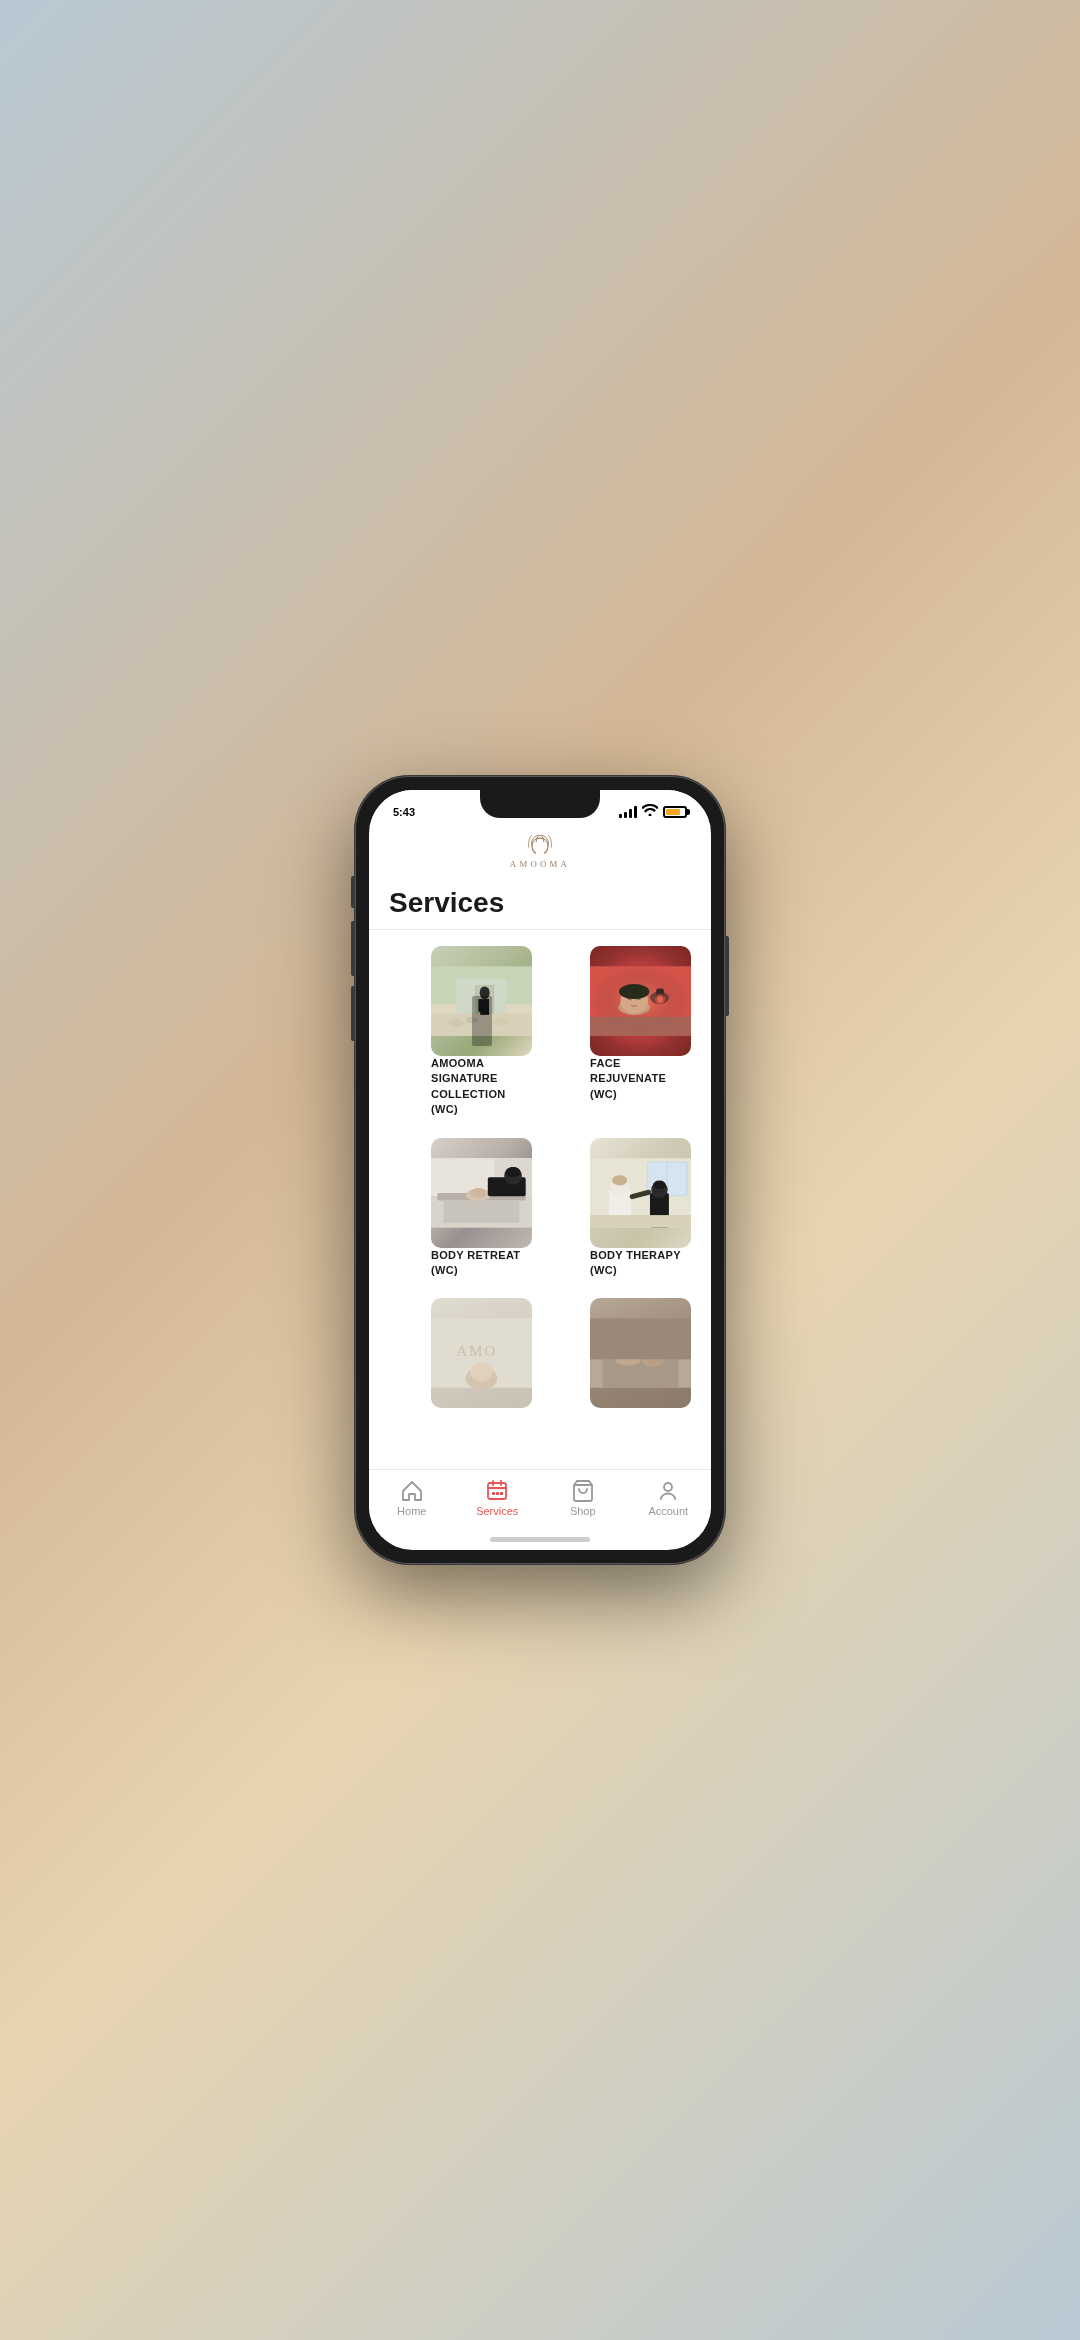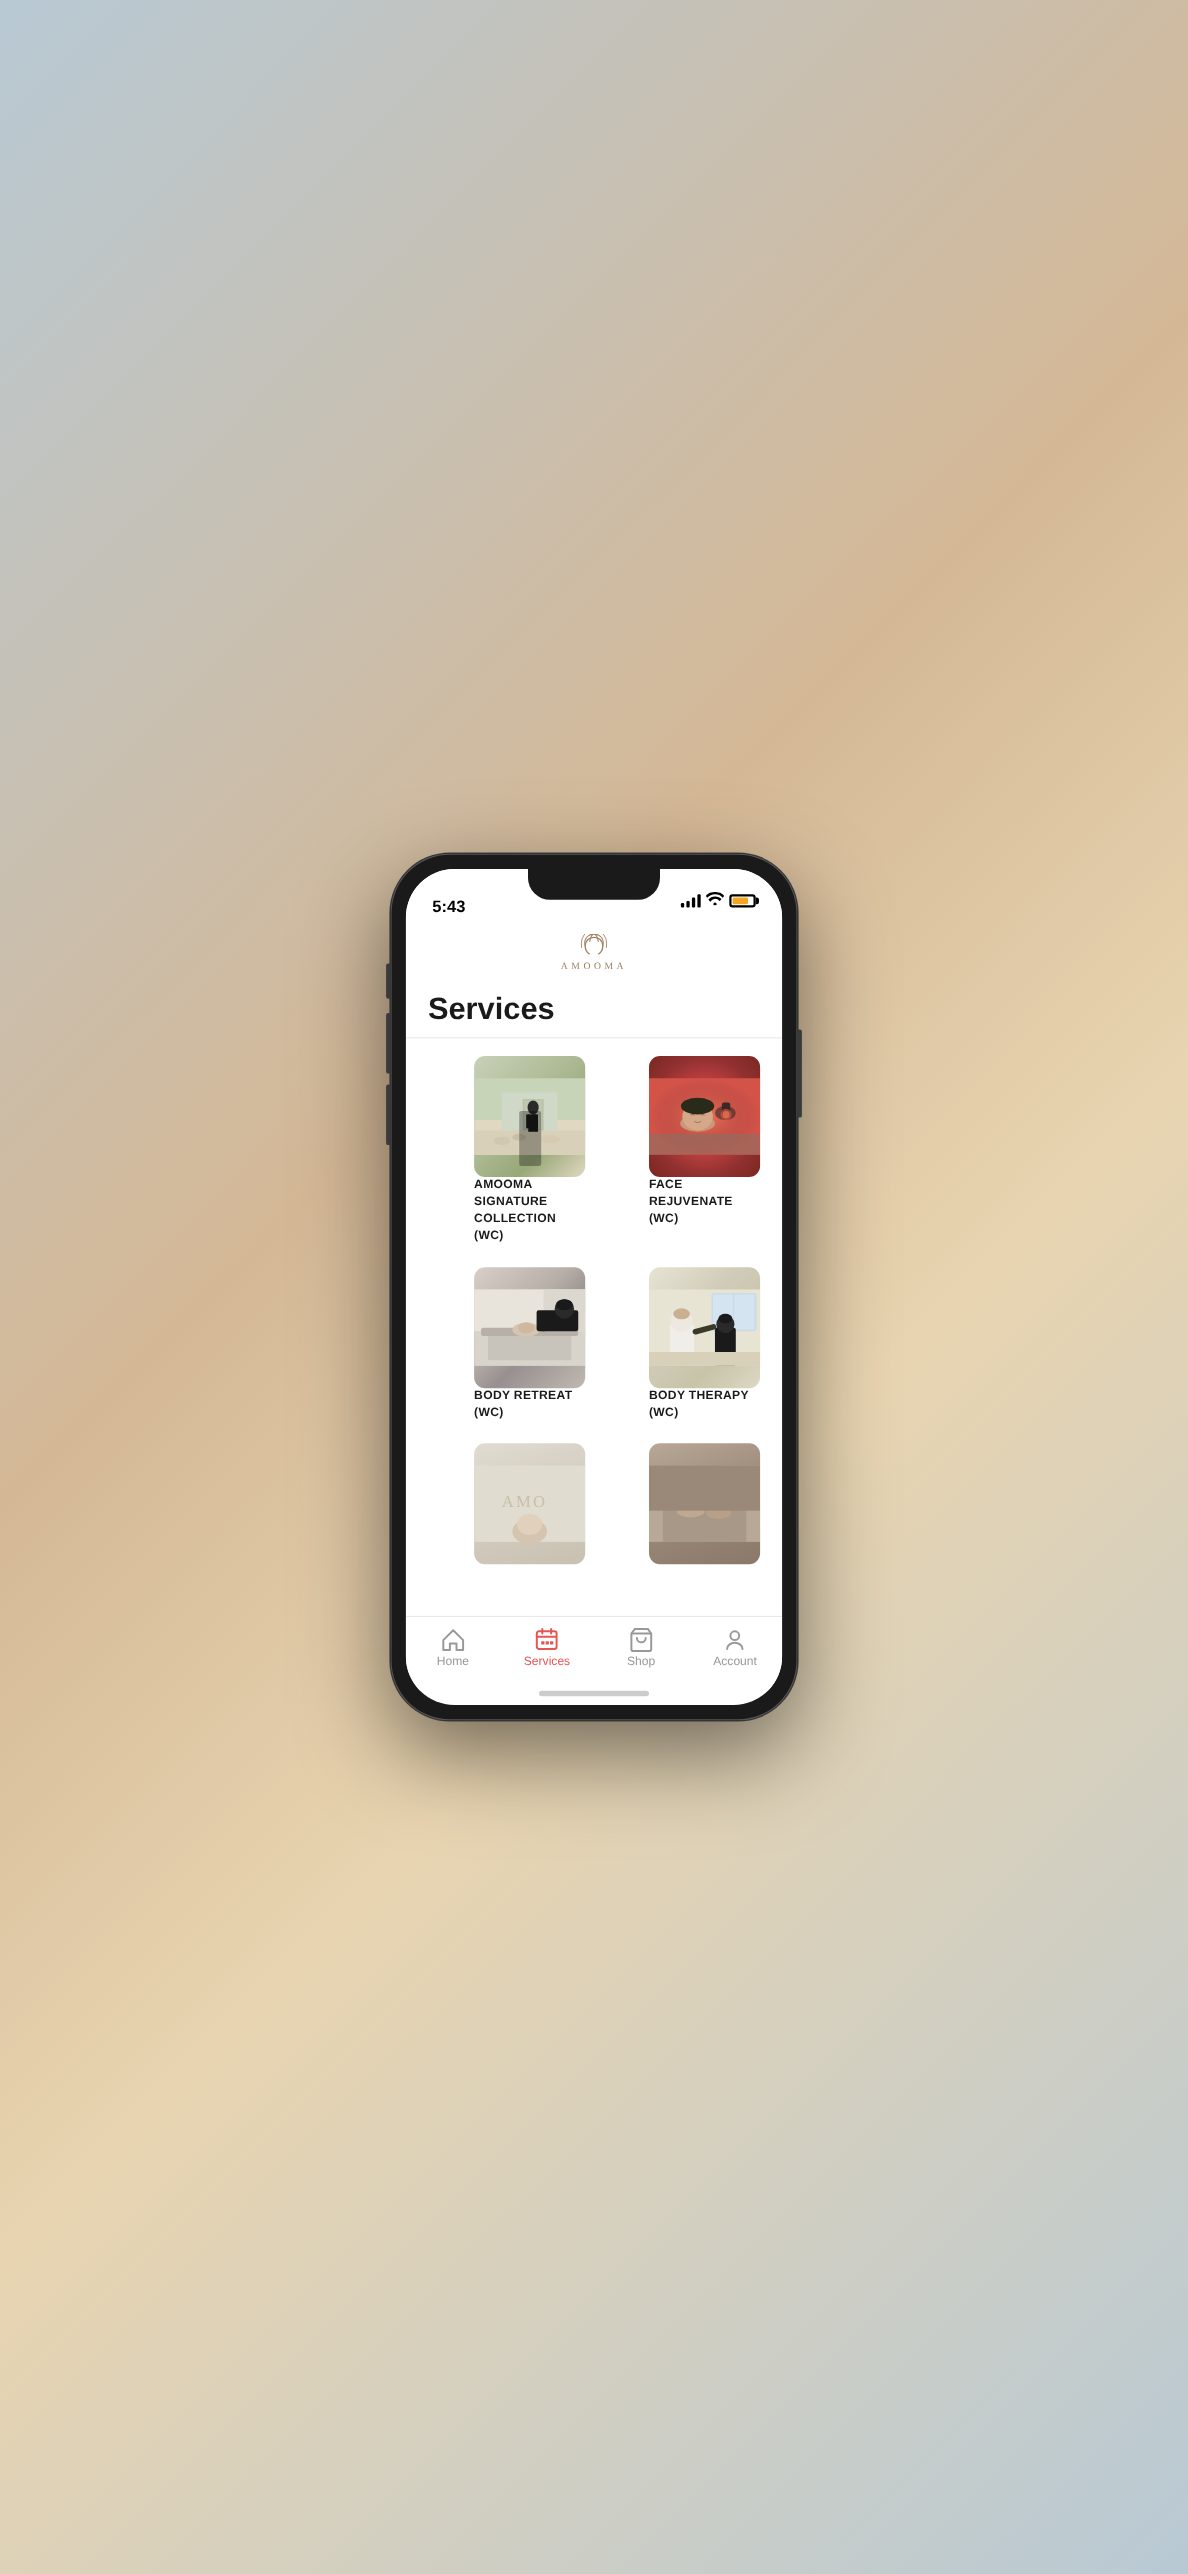--- a/index.html
+++ b/index.html
@@ -53,25 +53,24 @@
       top: 0;
       left: 50%;
       transform: translateX(-50%);
       width: 120px;
       height: 28px;
       background: #1a1a1a;
       border-radius: 0 0 20px 20px;
     }
 
     .status-time {
-      font-size: 15px;
+      font-size: 11px;
       font-weight: 600;
       color: #000;
       z-index: 11;
-      margin-top: 12px;
     }
 
     .status-icons {
       display: flex;
       align-items: center;
       gap: 5px;
       z-index: 11;
     }
 
     .signal-bars {

